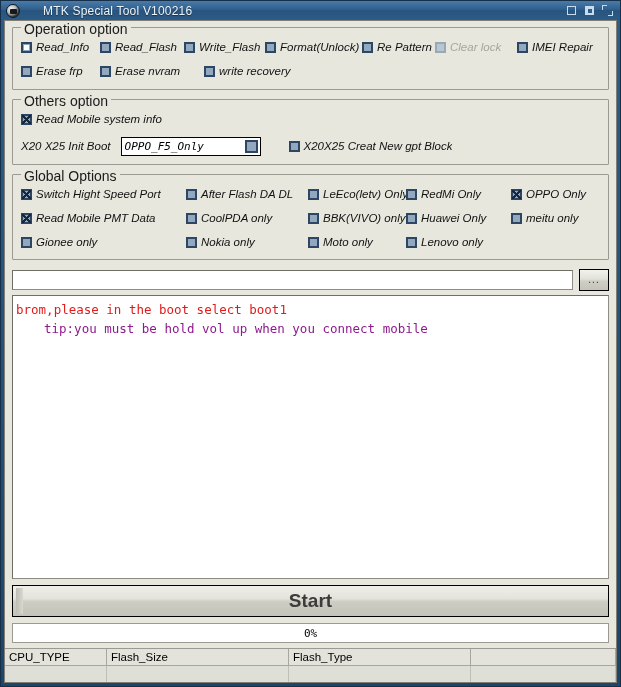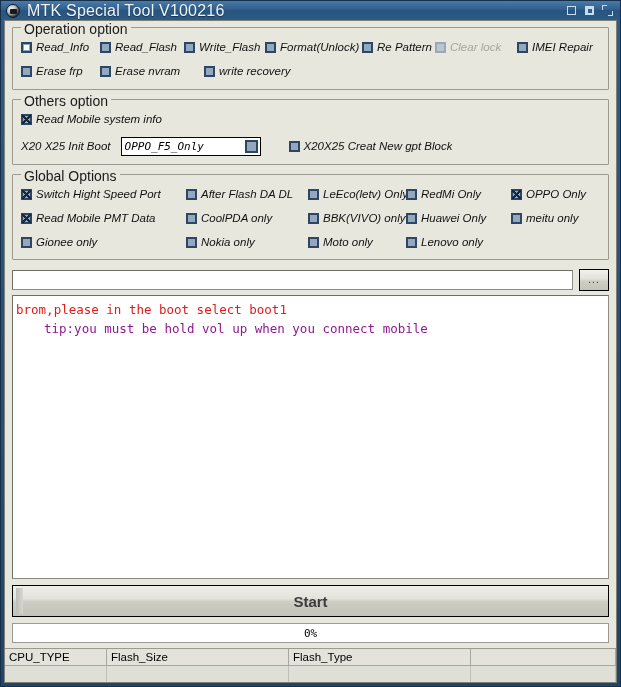--- a/index.html
+++ b/index.html
@@ -53,22 +53,22 @@
   #app-icon::after {
     content: "";
     position: absolute;
     left: 3px; top: 4px;
     width: 7px; height: 5px;
     background: #15181c;
     border-radius: 1px;
   }
   #title-text {
     color: #eef4fa;
-    font-size: 16px;
-    margin-left: 7px;
+    font-size: 12px;
+    margin-left: 23px;
     letter-spacing: .2px;
     white-space: nowrap;
     text-shadow: 0 1px 1px rgba(0,0,0,.45);
   }
   #win-controls {
     margin-left: auto;
     display: flex;
     align-items: center;
     gap: 9px;
     padding-right: 4px;
@@ -277,21 +277,21 @@
   #start-btn {
     margin-top: 6px;
     height: 32px;
     flex: 0 0 32px;
     box-sizing: border-box;
     border: 1px solid #000;
     background: linear-gradient(to bottom, #efefea 0%, #e3e3dc 42%, #cdcdc4 52%, #c3c3ba 100%);
     display: flex;
     align-items: center;
     justify-content: center;
-    font-size: 15px;
+    font-size: 19px;
     font-weight: bold;
     color: #3c3c3c;
     cursor: default;
     position: relative;
   }
   #start-btn::before {
     content: "";
     position: absolute;
     left: 3px; top: 2px; bottom: 2px;
     width: 7px;

